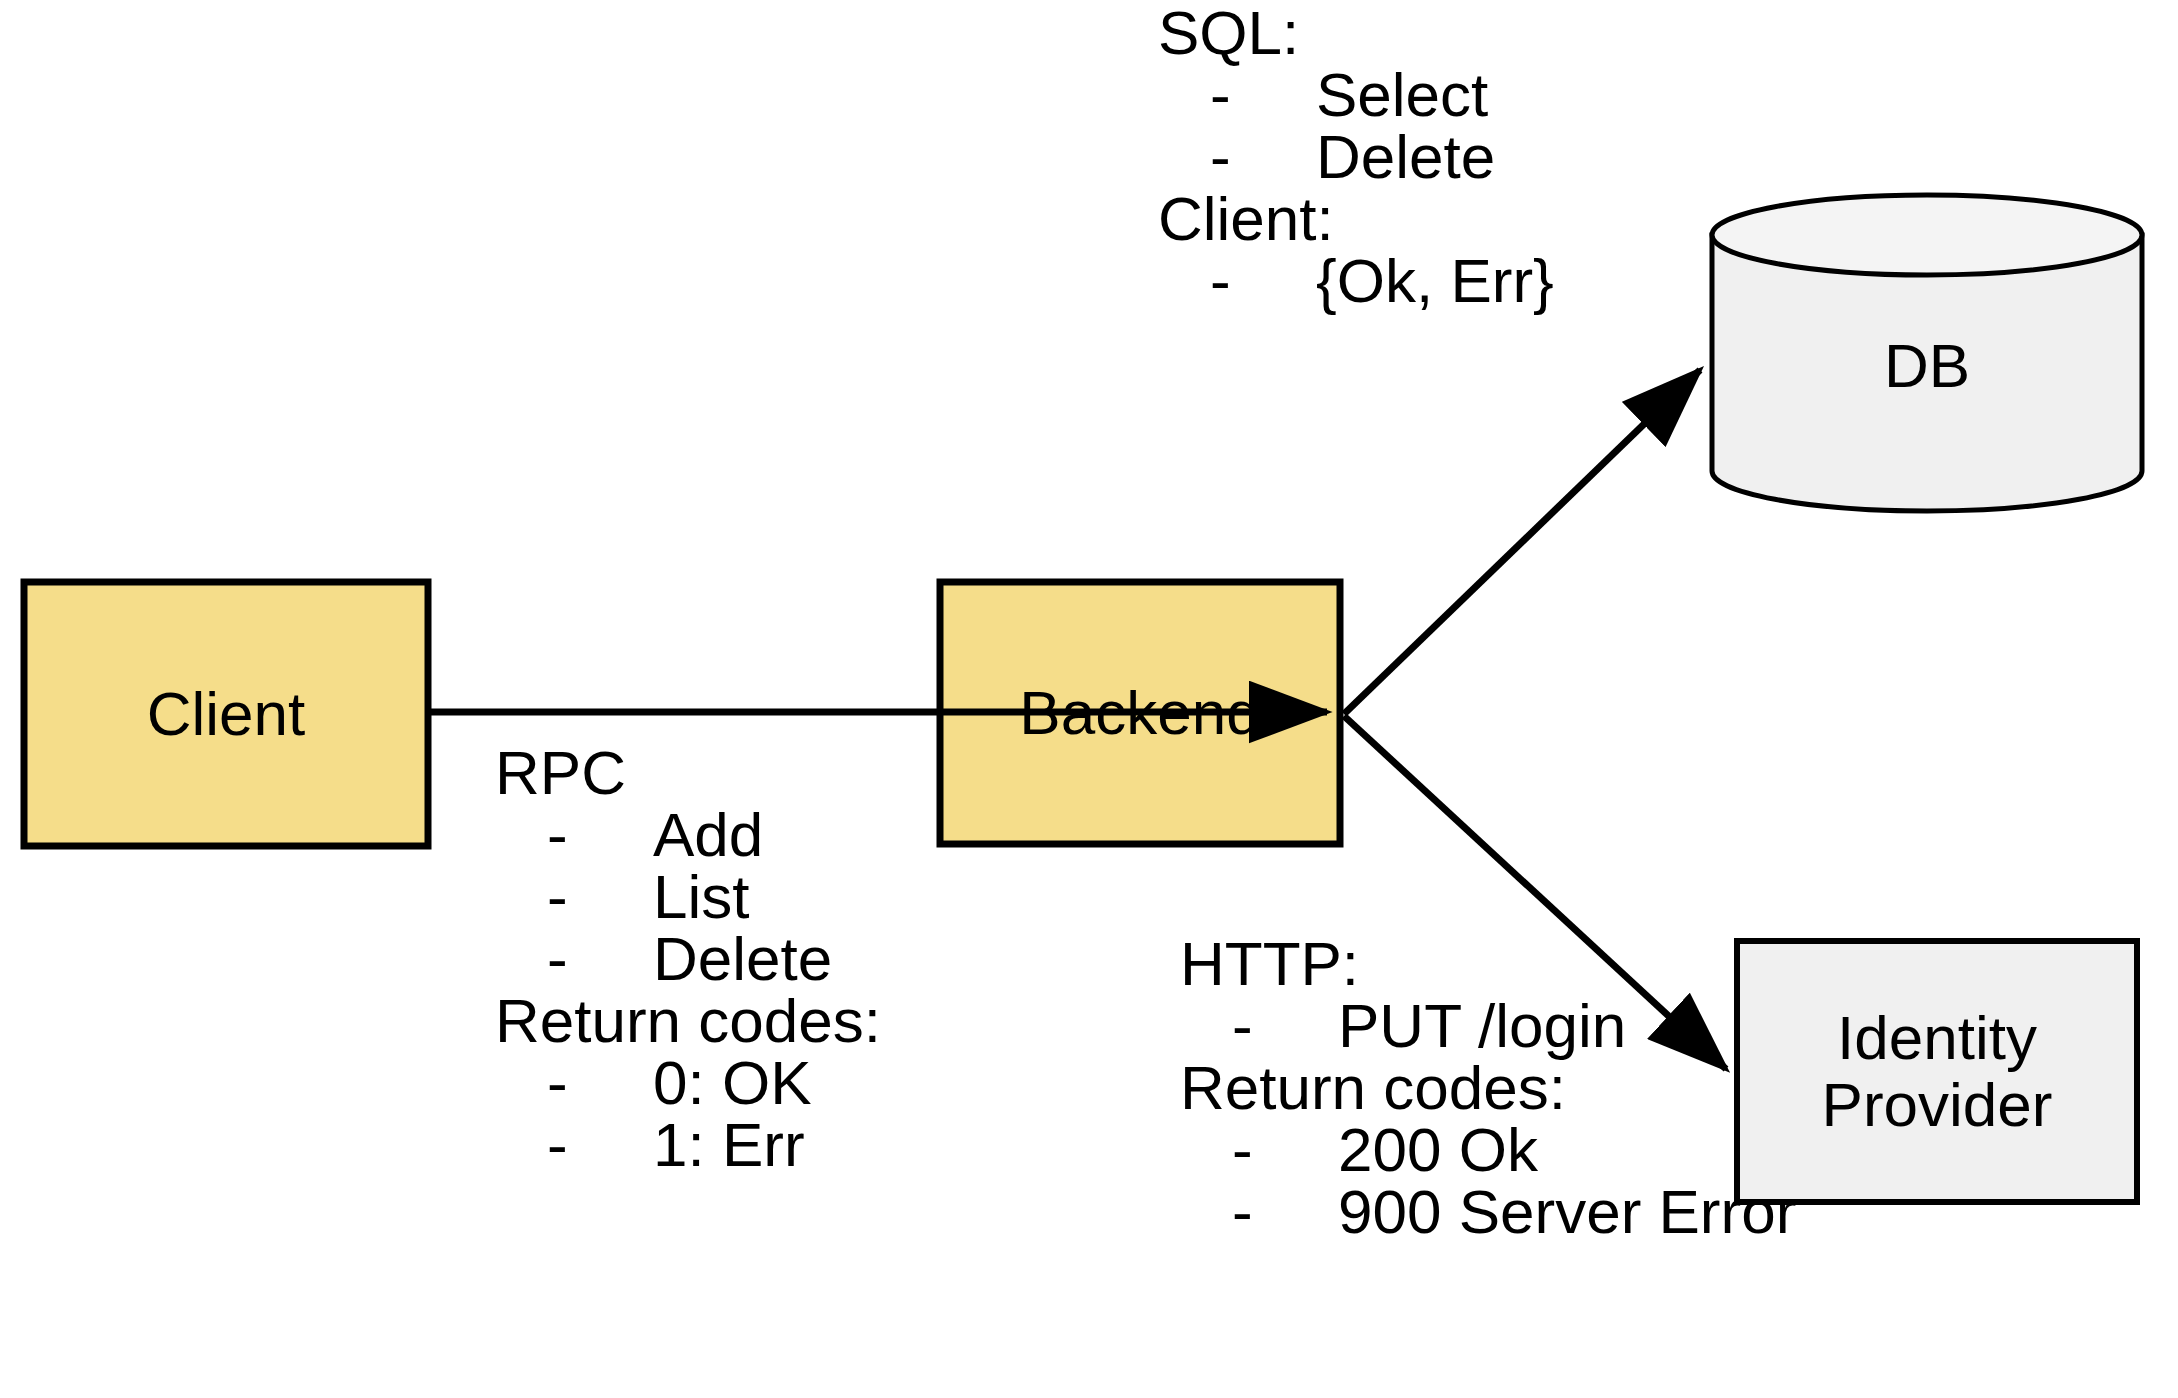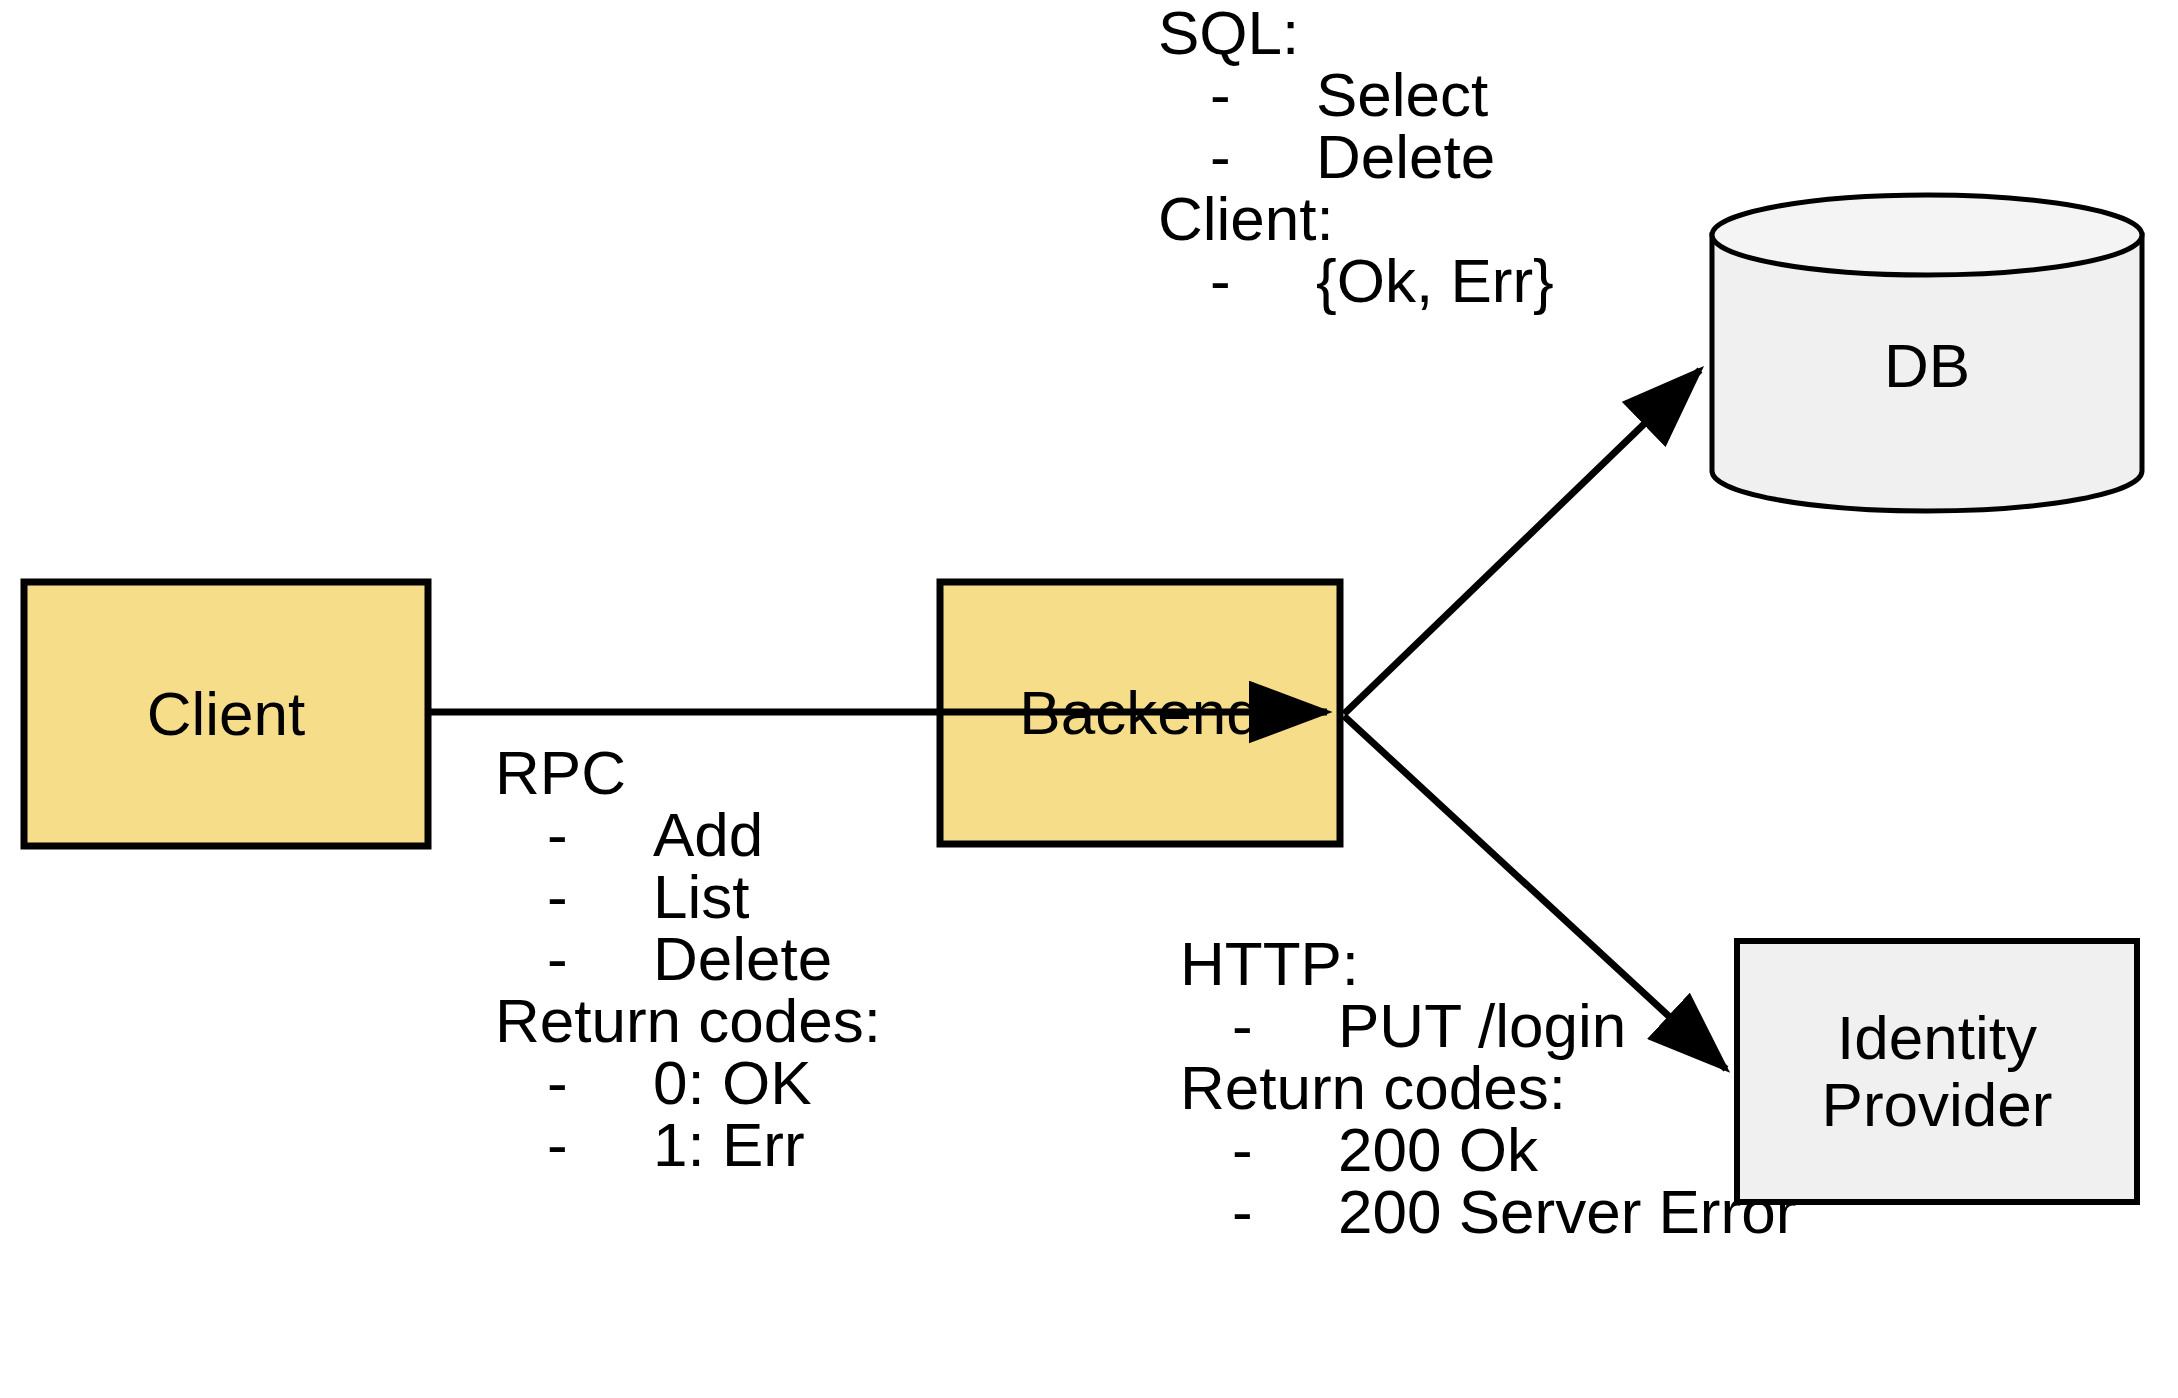--- a/index.html
+++ b/index.html
@@ -120,16 +120,16 @@
     <span class="head">Return codes:</span>
     <span class="bullet"><span class="dash">-</span><span>0: OK</span></span>
     <span class="bullet"><span class="dash">-</span><span>1: Err</span></span>
   </div>
 
   <div class="ann" style="left:1180px; top:933px;">
     <span class="head">HTTP:</span>
     <span class="bullet"><span class="dash">-</span><span>PUT /login</span></span>
     <span class="head">Return codes:</span>
     <span class="bullet"><span class="dash">-</span><span>200 Ok</span></span>
-    <span class="bullet"><span class="dash">-</span><span>200 Server Error</span></span>
+    <span class="bullet"><span class="dash">-</span><span>900 Server Error</span></span>
   </div>
 
 </div>
 
 </body></html>

